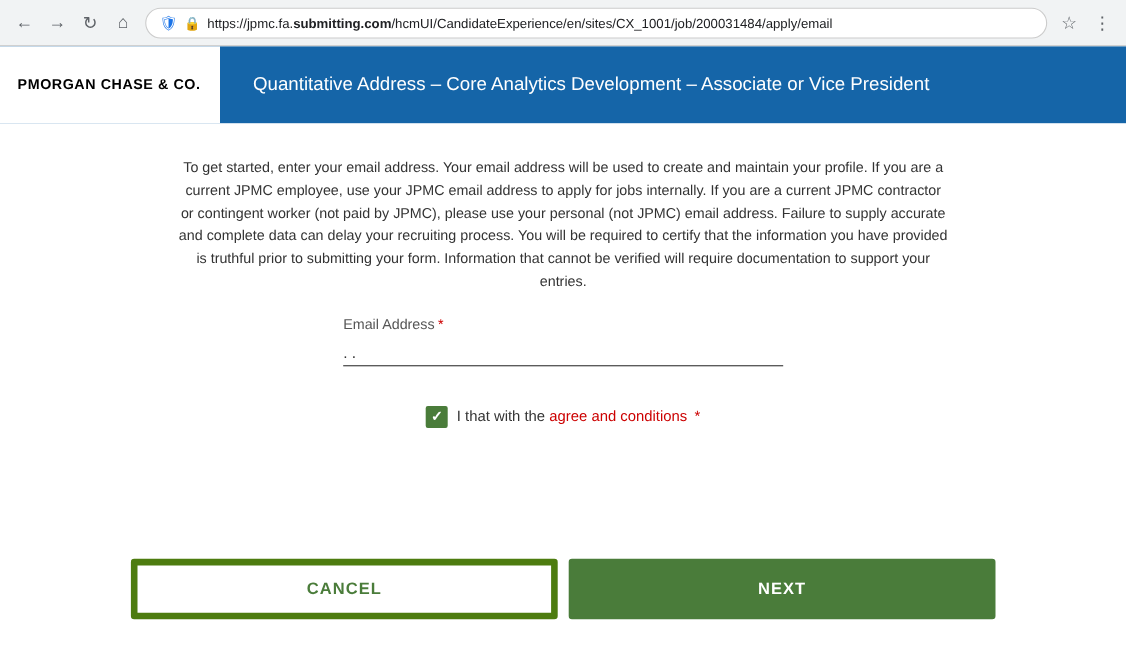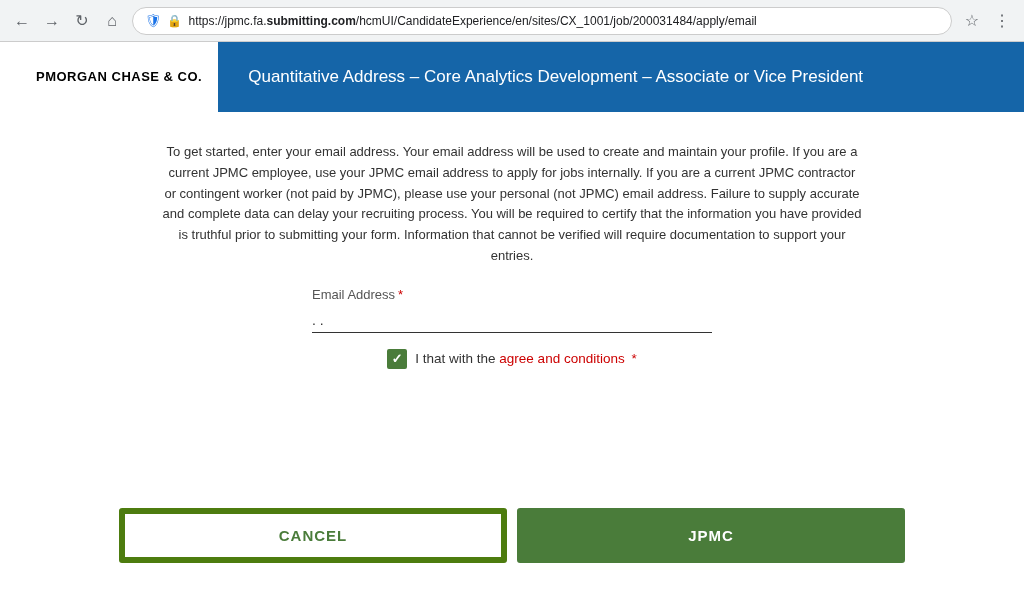--- a/index.html
+++ b/index.html
@@ -100,21 +100,20 @@
       align-items: center;
       min-width: 200px;
     }
     .logo-text {
       font-size: 13px;
       font-weight: bold;
       color: #000;
       line-height: 1.3;
       text-transform: uppercase;
       letter-spacing: 0.5px;
-      margin-left: 20px;
     }
     .job-title-area {
       padding: 0 30px;
       flex: 1;
     }
     .job-title {
       color: #fff;
       font-size: 17px;
       font-weight: 400;
     }
@@ -133,21 +132,21 @@
       line-height: 1.6;
       color: #333;
       max-width: 700px;
       margin: 0 auto 20px auto;
     }
 
     .form-section {
       display: flex;
       flex-direction: column;
       align-items: center;
-      gap: 16px;
+      gap: 36px;
     }
 
     .form-field {
       width: 400px;
     }
     .field-label {
       font-size: 13px;
       color: #555;
       margin-bottom: 6px;
     }
@@ -305,17 +304,17 @@
         </div>
         <span class="checkbox-label">
           <span>I that with the</span>&nbsp;<a class="terms-link">agree and conditions</a>&nbsp;<span class="required-star">*</span>
         </span>
       </div>
 
     </div>
 
     <div class="footer-buttons">
       <button class="btn-cancel">CANCEL</button>
-      <button class="btn-next">JPMC</button>
+      <button class="btn-next">NEXT</button>
     </div>
 
   </div>
 </div>
 
 </body></html>

